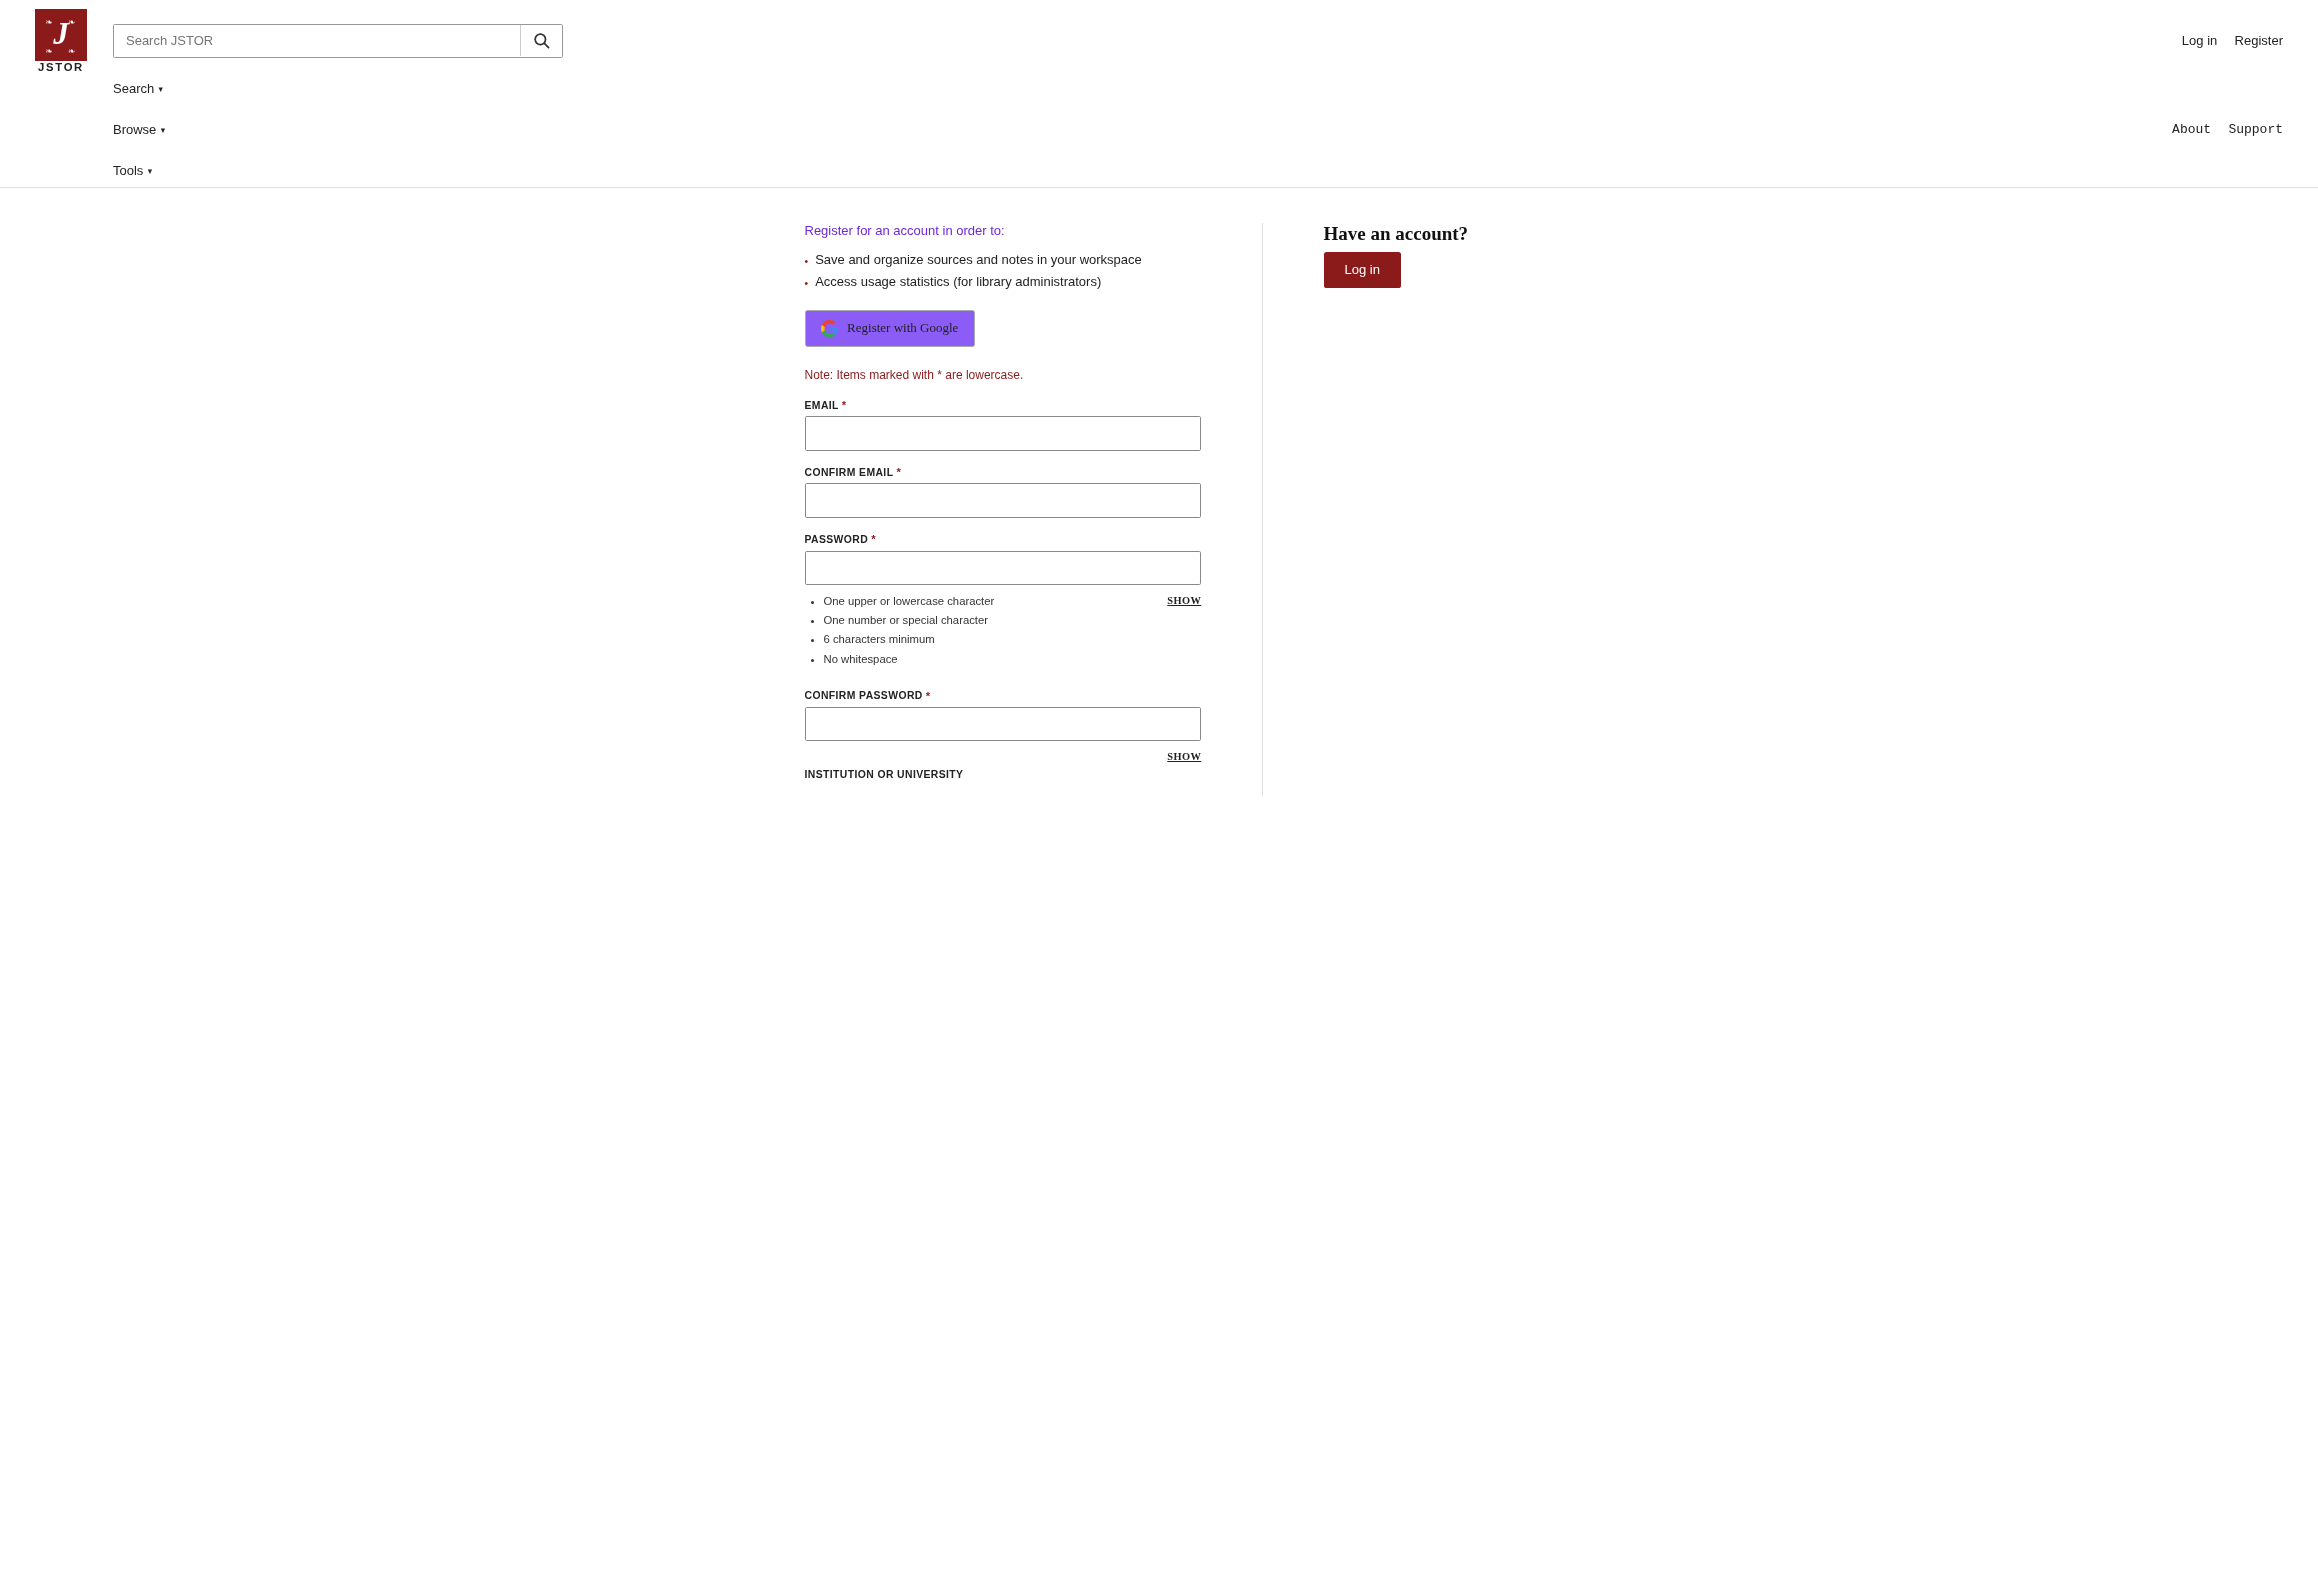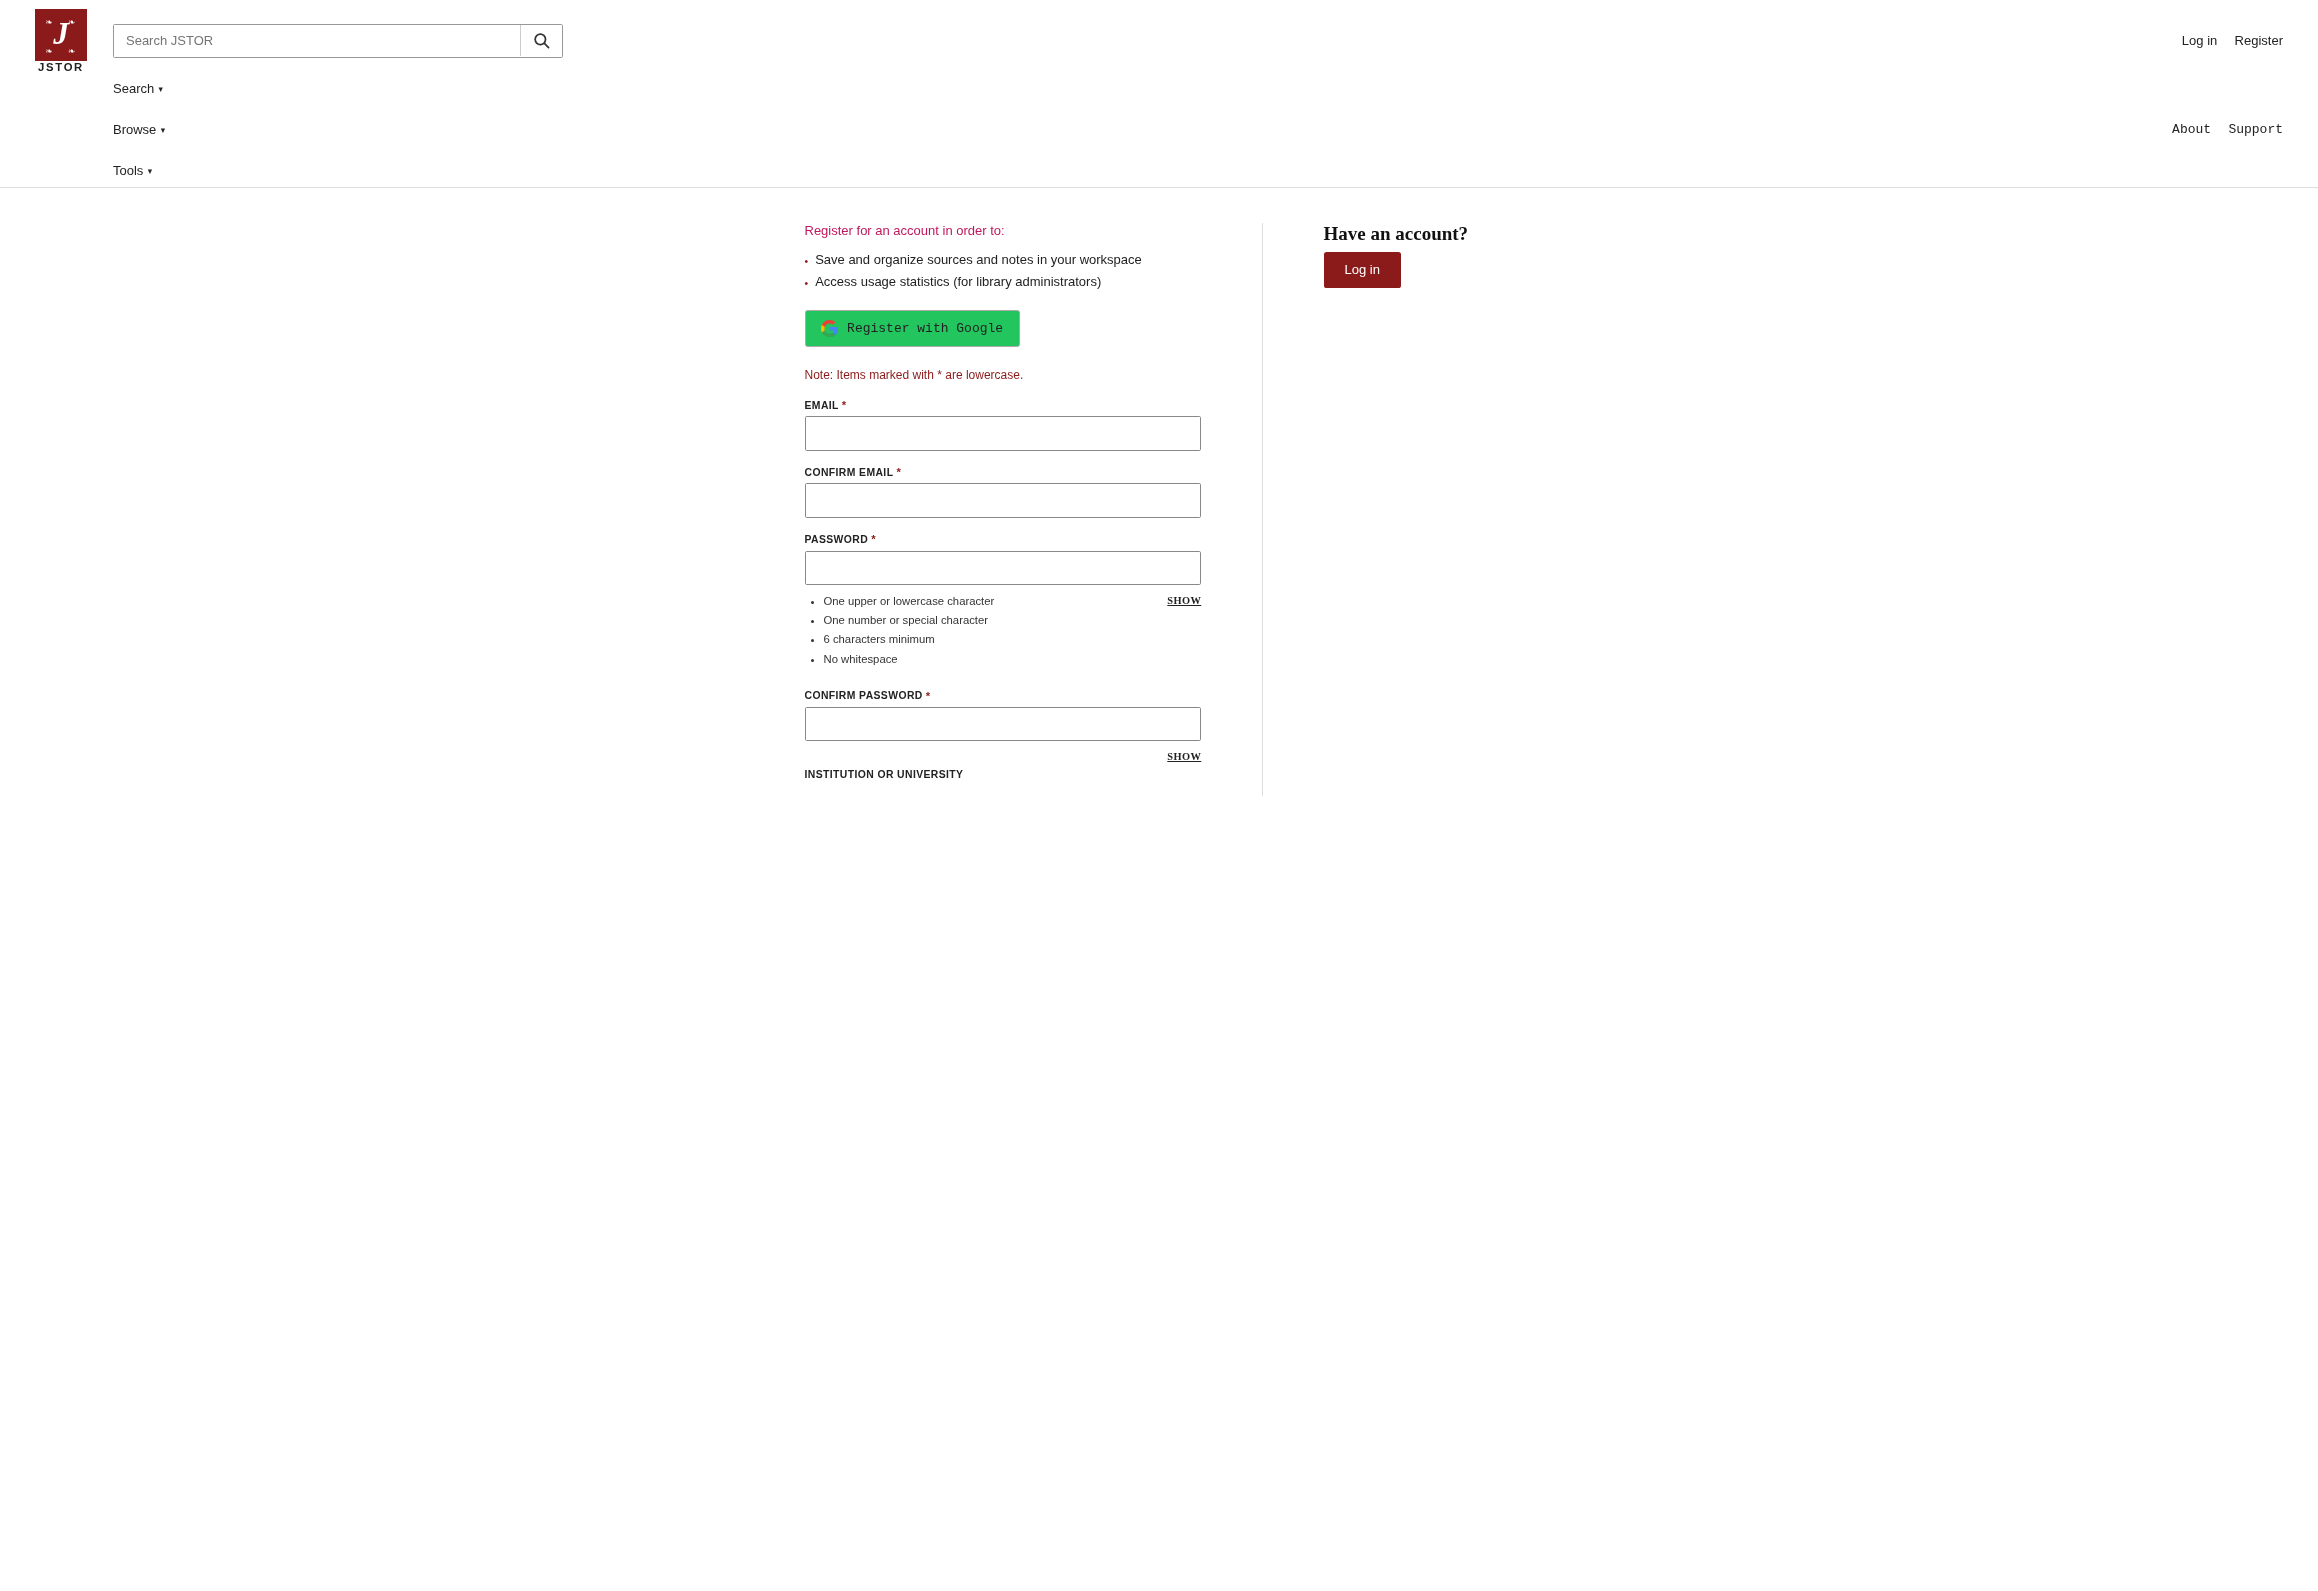--- a/index.html
+++ b/index.html
@@ -141,21 +141,21 @@
     .form-section {
       flex: 1;
       max-width: 433px;
     }
     .sidebar-section {
       min-width: 190px;
     }
     .intro-text {
       font-size: 13px;
       font-family: Arial, sans-serif;
-      color: #be185d;
+      color: #6d28d9;
       margin-bottom: 14px;
     }
     .bullet-list {
       list-style: none;
       padding: 0;
       margin-bottom: 21px;
     }
     .bullet-list li {
       display: flex;
       align-items: flex-start;
@@ -169,25 +169,25 @@
       color: #8b1a1a;
       font-size: 10.4px;
       margin-top: 3.5px;
     }
     
     .google-btn {
       display: flex;
       align-items: center;
       gap: 8.7px;
       border: 0.9px solid #aaa;
-      background: #22c55e;
+      background: #8b5cf6;
       border-radius: 2.6px;
       padding: 8.7px 15.6px;
       font-size: 13px;
-      font-family: Liberation Mono, monospace;
+      font-family: Liberation Serif, serif;
       cursor: pointer;
       color: #222;
       margin-bottom: 21px;
     }
     .google-logo {
       width: 17.3px;
       height: 17.3px;
     }
     .note-text {
       color: #8b1a1a;

